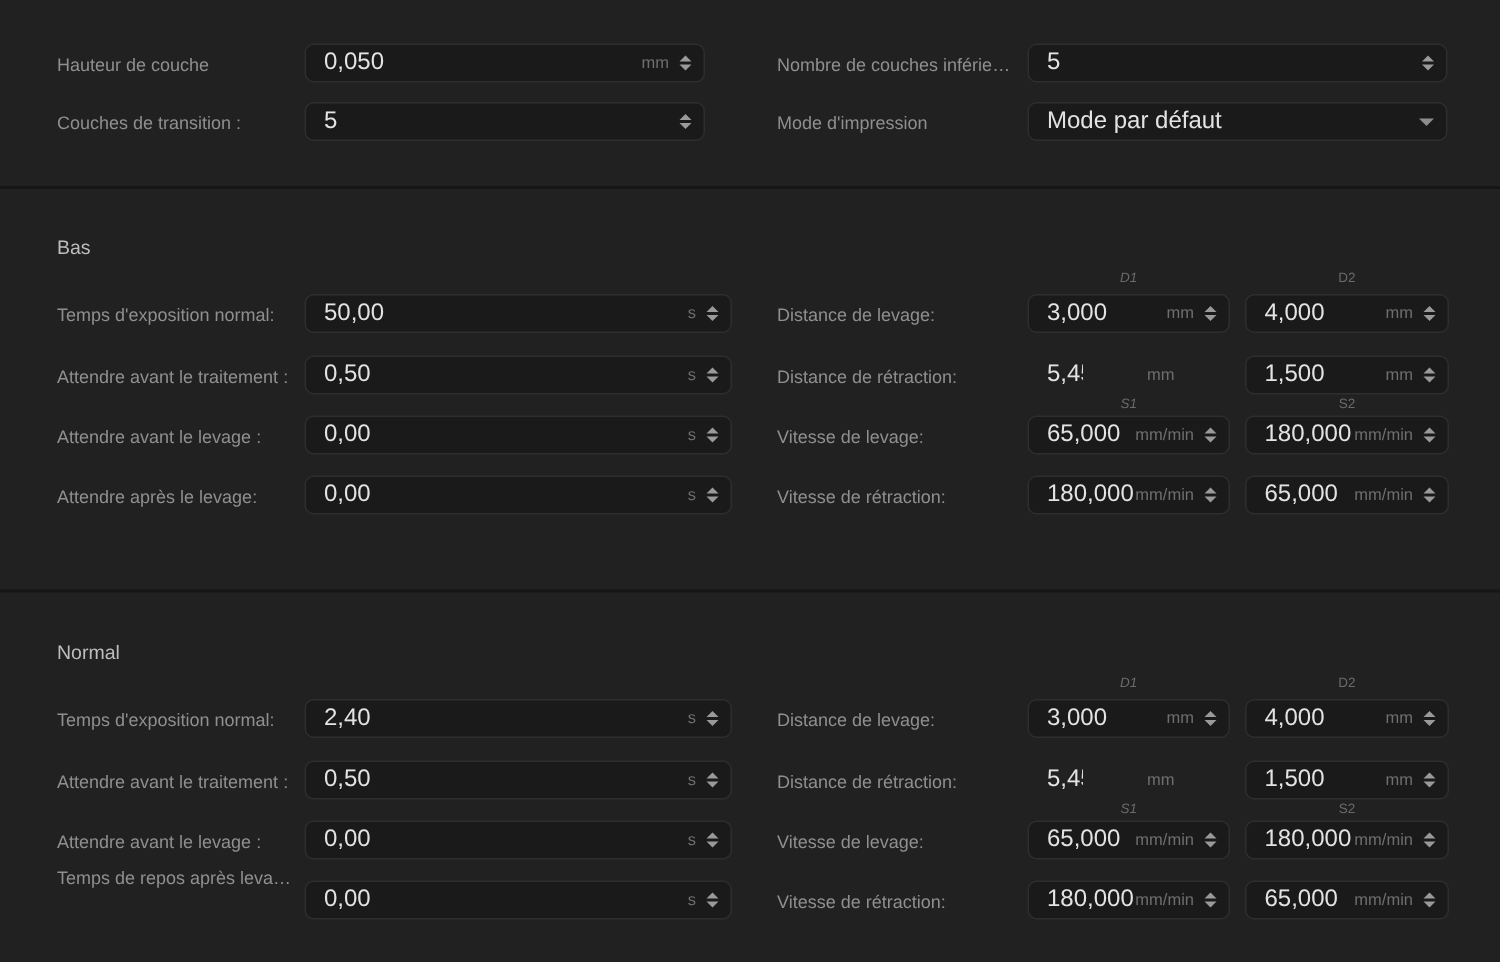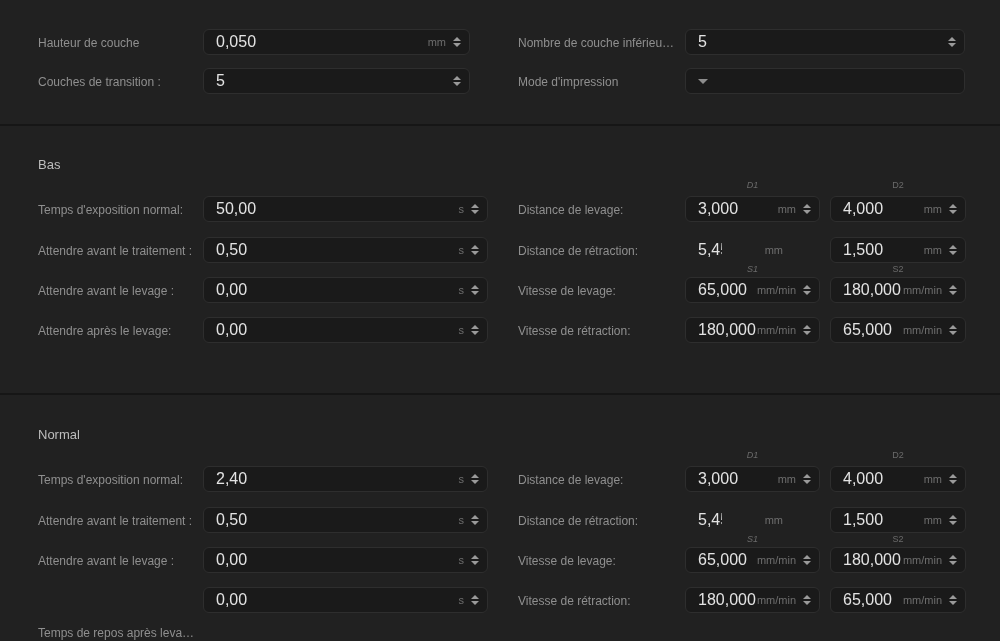--- a/index.html
+++ b/index.html
@@ -41,40 +41,41 @@
   <div class="lbl lbl-l" style="top:36px">Hauteur de couche</div>
   <div class="input inp-l-top" style="top:29px">
     <span class="val">0,050</span>
     <span class="unit">mm</span>
     <span class="stepper">
         <i class="tri-up"></i>
         <i class="tri-down"></i>
       </span>
   </div>
 
-  <div class="lbl lbl-r" style="top:36px">Nombre de couche inférieu…</div>
+  <div class="lbl lbl-r" style="top:36px">Nombre de couches inférieu…</div>
   <div class="input inp-r" style="top:29px">
     <span class="val">5</span>
     <span class="stepper">
         <i class="tri-up"></i>
         <i class="tri-down"></i>
       </span>
   </div>
 
   <div class="lbl lbl-l" style="top:75px">Couches de transition :</div>
   <div class="input inp-l-top" style="top:68px">
     <span class="val">5</span>
     <span class="stepper">
         <i class="tri-up"></i>
         <i class="tri-down"></i>
       </span>
   </div>
 
   <div class="lbl lbl-r" style="top:75px">Mode d'impression</div>
   <div class="input inp-r" style="top:68px">
+    <span class="val">Mode par défaut</span>
     <span class="caret"></span>
   </div>
 
   <div class="divider" style="top:124px"></div>
 
   <div class="sec-title" style="top:157px">Bas</div>
 
   <div class="lbl lbl-l" style="top:203px">Temps d'exposition normal:</div>
   <div class="input inp-l" style="top:196px">
     <span class="val">50,00</span>
@@ -216,21 +217,21 @@
   <div class="lbl lbl-l" style="top:554px">Attendre avant le levage :</div>
   <div class="input inp-l" style="top:547px">
     <span class="val">0,00</span>
     <span class="unit">s</span>
     <span class="stepper">
         <i class="tri-up"></i>
         <i class="tri-down"></i>
       </span>
   </div>
 
-  <div class="lbl lbl-l" style="top:626px">Temps de repos après levage:</div>
+  <div class="lbl lbl-l" style="top:578px">Temps de repos après levage:</div>
   <div class="input inp-l" style="top:587px">
     <span class="val">0,00</span>
     <span class="unit">s</span>
     <span class="stepper">
         <i class="tri-up"></i>
         <i class="tri-down"></i>
       </span>
   </div>
 
   <div class="colhead ch-c1" style="top:450px">D1</div>

